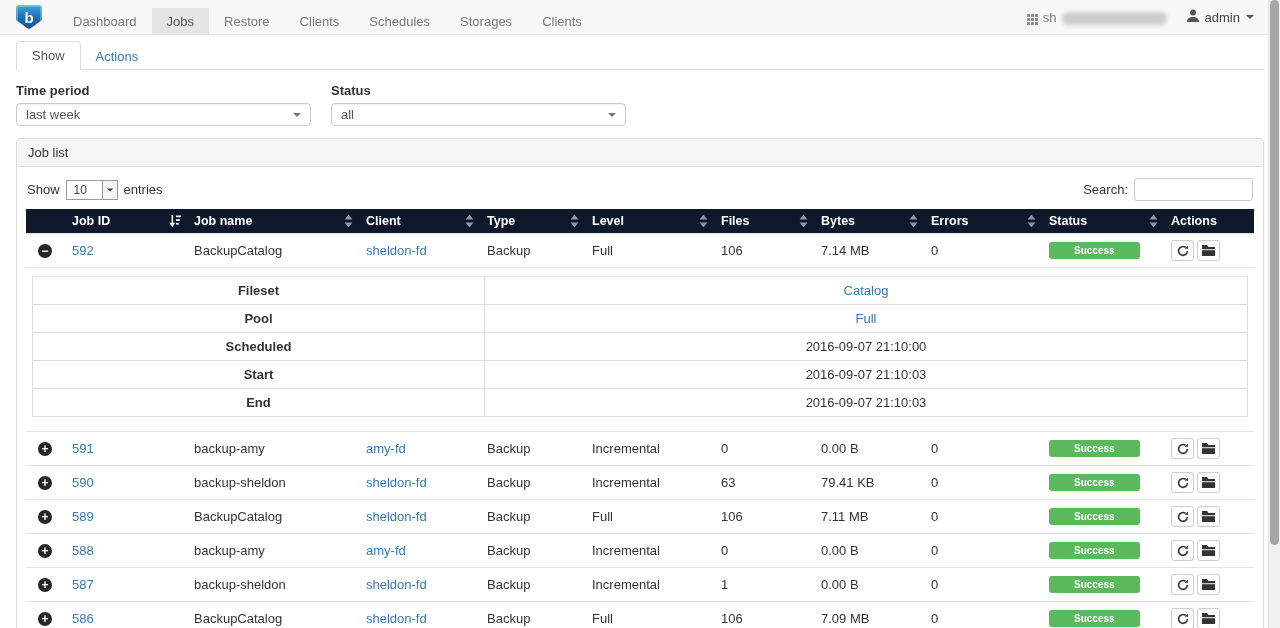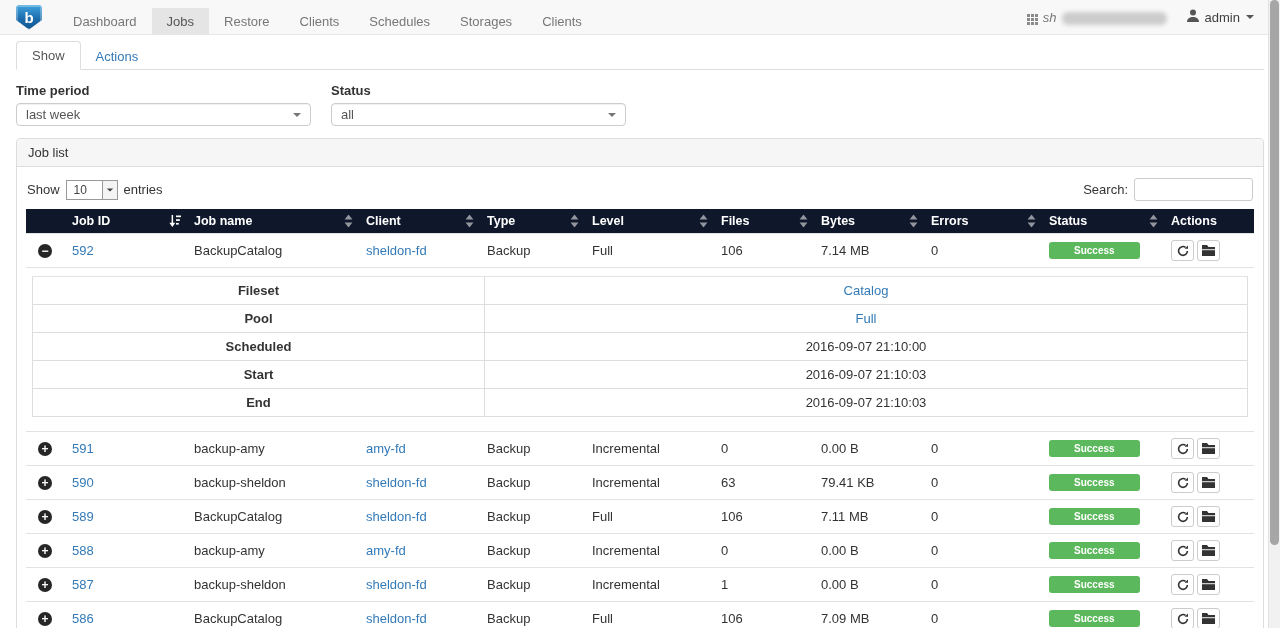--- a/index.html
+++ b/index.html
@@ -17,21 +17,21 @@
     width:26px; height:25px; color:#fff; font-weight:bold; font-size:15px;
     display:flex; align-items:center; justify-content:center;
     background:linear-gradient(180deg,#3fa3de 0%, #1b6cad 55%, #10568f 100%);
     clip-path:polygon(10% 0, 90% 0, 100% 10%, 100% 62%, 50% 100%, 0 62%, 0 10%);
     box-shadow:inset 0 0 0 2px rgba(255,255,255,.28);
   }
   .nav-items { display:flex; align-items:stretch; }
   .nav-item { padding:0 15px; display:flex; align-items:center; color:#777; cursor:pointer;margin-top:8px; }
   .nav-item.active { background:#e5e5e5; color:#555;padding-left:15px; }
   .nav-right { margin-left:auto; display:flex; align-items:center; gap:20px; padding-right:26px; }
-  .host-group { display:flex; align-items:flex-end; gap:5px; color:#777;font-style:italic; }
+  .host-group { display:flex; align-items:flex-end; gap:5px; color:#777; }
   .grid-icon { display:grid; grid-template-columns:repeat(3,3px); grid-auto-rows:3px; gap:1px; }
   .grid-icon i { background:#8a8a8a; }
   .blur-bar { width:105px; height:13px; background:#cccccc; border-radius:6px; filter:blur(2px); }
   .user-group { display:flex; align-items:center; gap:6px; color:#404040; cursor:pointer; }
   .caret-down { width:0; height:0; border-left:4px solid transparent; border-right:4px solid transparent; border-top:4px solid #555; }
 
   
   .content { padding:0 16px; }
 
   .tabs { margin-top:6px; border-bottom:1px solid #ddd; display:flex; align-items:flex-end; height:29px; }

